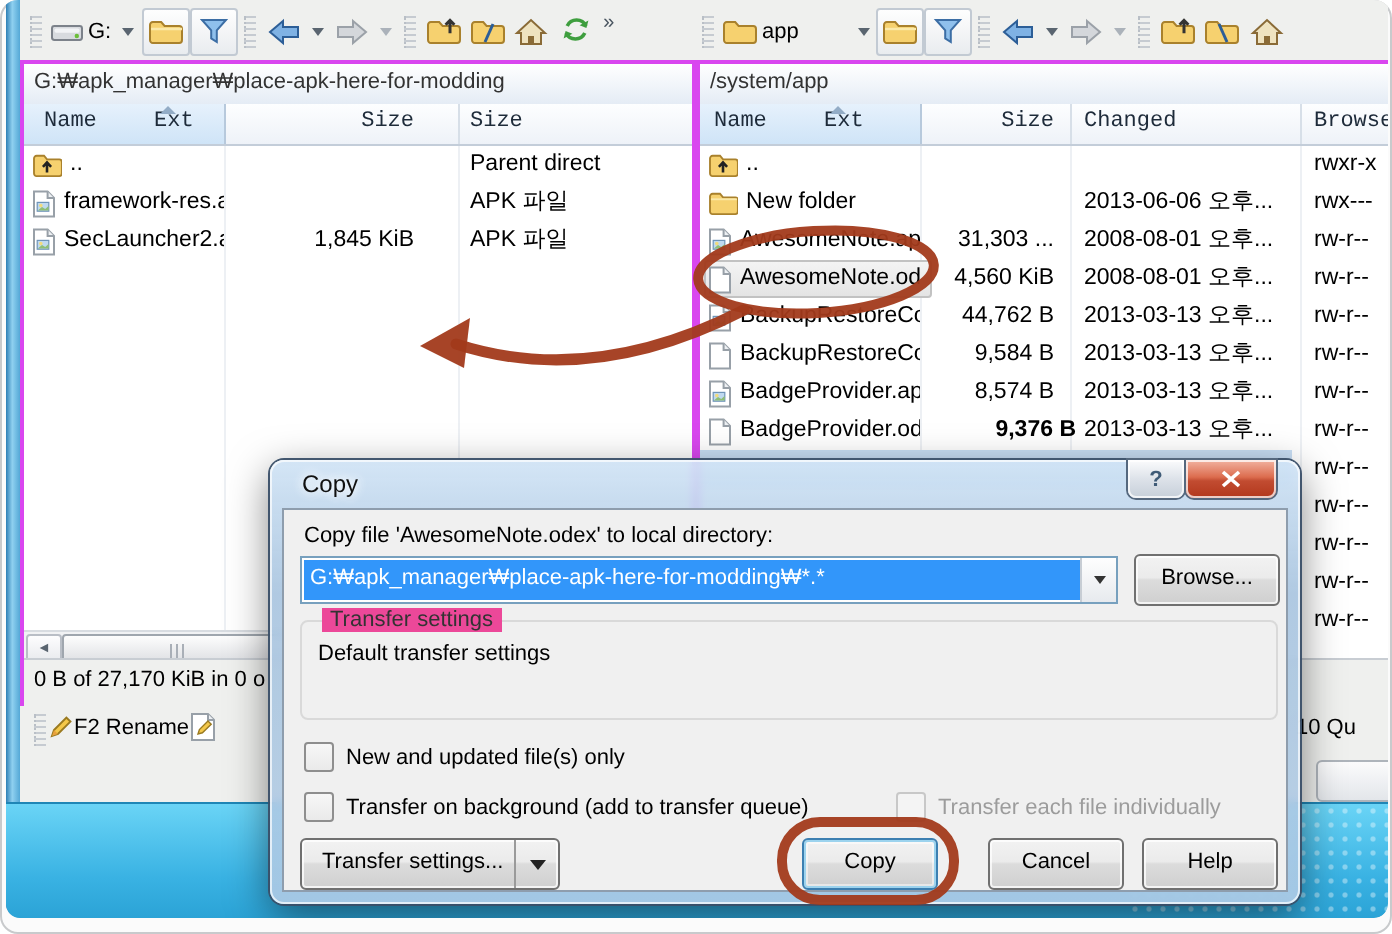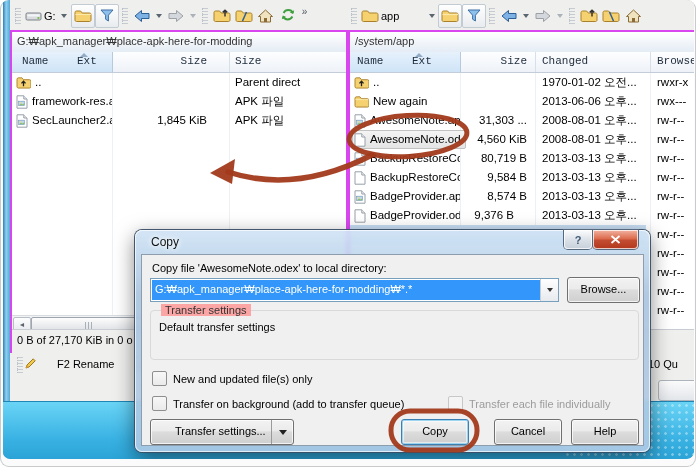--- a/index.html
+++ b/index.html
@@ -54,21 +54,21 @@
   .hscroll .arr{position:absolute;top:1px;width:16px;height:15px;background:linear-gradient(#FDFDFE,#E4E6EA);
        border:1px solid #B9BEC6;border-radius:2px;font-size:7px;line-height:14px;text-align:center;color:#5A6570;}
   .hscroll .thumb{position:absolute;left:19px;top:1px;width:115px;height:15px;border:1px solid #9FA6AE;
        border-radius:2px;background:linear-gradient(#FDFDFD,#D9DBDF);}
   .hscroll .thumbgrip{position:absolute;left:50%;top:4px;width:9px;height:7px;margin-left:-5px;
        background:repeating-linear-gradient(90deg,#A9AFB7 0 1px,transparent 1px 3px);}
   .sbar{position:absolute;left:0;right:0;bottom:0;height:21px;background:#EFF0EE;border-top:1px solid #C8CDD3;
         font-size:11px;padding:4px 0 0 5px;white-space:nowrap;overflow:hidden;}
   
   .footer{position:absolute;left:7px;right:0;top:353px;height:48px;background:#EFF0EE;font-size:11px;}
-  .footer .fbtn{position:absolute;display:flex;align-items:center;gap:20px;text-align:right;}
+  .footer .fbtn{position:absolute;display:flex;align-items:center;gap:0;text-align:right;}
   .f-quit{position:absolute;left:638px;top:5px;white-space:nowrap;}
   .f-partialbtn{position:absolute;left:648px;top:27px;width:44px;height:19px;border:1px solid #AEB4BB;
         border-radius:3px;background:linear-gradient(#FBFBFC,#E3E6EA);}
   
   .dialog{position:absolute;left:132px;top:230px;width:515px;height:222px;border-radius:7px;
         background:linear-gradient(180deg,rgba(208,227,245,.92),rgba(165,194,222,.88) 30%,rgba(178,203,229,.88));
         box-shadow:0 0 0 1px rgba(58,79,104,.95),inset 0 0 0 1px rgba(255,255,255,.7),0 6px 20px rgba(0,0,0,.5);
         backdrop-filter:blur(2px);z-index:5;}
   .dlg-title{position:absolute;left:16px;top:5px;font-size:12px;color:#111;
         text-shadow:0 0 4px #fff,0 0 6px #fff;}
@@ -86,21 +86,21 @@
         color:#fff;line-height:18px;padding-left:3px;white-space:nowrap;overflow:hidden;}
   .combo .arr{position:absolute;right:0;top:0;bottom:0;width:17px;border-left:1px solid #C7CDD4;
         background:linear-gradient(#FEFEFE,#E7EAEE);display:flex;align-items:center;justify-content:center;}
   .combo .arr i{width:0;height:0;border-left:3.5px solid transparent;border-right:3.5px solid transparent;
         border-top:4.5px solid #333;}
   .wbtn{position:absolute;border:1px solid #707070;border-radius:3px;text-align:center;color:#000;
         background:linear-gradient(#F2F2F2 0%,#EBEBEB 45%,#DCDCDC 50%,#CFCFCF 100%);
         box-shadow:inset 0 0 0 1px rgba(255,255,255,.75);font-size:11px;}
   .wbtn.default{border-color:#3C7FB1;box-shadow:inset 0 0 0 1px #9CD3EE,inset 0 0 0 2px rgba(255,255,255,.5);}
   .groupbox{position:absolute;left:8px;top:55px;width:487px;height:48px;border:1px solid #D9D9D9;border-radius:4px;}
-  .groupbox .gtitle{position:absolute;left:10px;top:-7px;background:#fca5a5;padding:0 4px;color:#333;}
+  .groupbox .gtitle{position:absolute;left:10px;top:-7px;background:#ec4899;padding:0 4px;color:#333;}
   .groupbox .gcontent{position:absolute;left:8px;top:10px;}
   .cb{position:absolute;display:flex;align-items:center;gap:6px;white-space:nowrap;}
   .cb .box{width:13px;height:13px;border:1px solid #8E8E8E;border-radius:2px;
         background:linear-gradient(#F7F7F7,#EAEAEA);}
   .cb.dis{color:#9C9C9C;}
   .cb.dis .box{border-color:#C8C8C8;background:#F4F4F4;}
   .splitbtn-arrow{position:absolute;right:0;top:0;bottom:0;width:21px;border-left:1px solid #9A9A9A;
         display:flex;align-items:center;justify-content:center;}
   .splitbtn-arrow i{width:0;height:0;border-left:4px solid transparent;border-right:4px solid transparent;
         border-top:5px solid #222;}
@@ -315,30 +315,29 @@
         <div class="vline" style="left:300px;"></div>
       <div class="row">
             <span class="c" style="left:4px;width:106px;">
               <svg width="15" height="13" viewBox="0 0 16 14">
                 <path d="M1 3.5C1 2.7 1.6 2 2.4 2h4l1.6 2h6.6c.8 0 1.4.7 1.4 1.5v6c0 .8-.6 1.5-1.4 1.5H2.4C1.6 13 1 12.3 1 11.5z" fill="#F6D16F" stroke="#A9812C"></path>
                 <path d="M8 11V5.8M5.8 8 8 5.6 10.2 8" stroke="#222" stroke-width="1.4" fill="none"></path>
               </svg>
               <span>..</span>
             </span>
             <span class="c num" style="left:113px;width:64px;line-height:19px;"></span>
-            <span class="c" style="left:192px;width:106px;">1970-01-02 오전...</span>
             <span class="c" style="left:307px;right:0;">rwxr-x</span>
           </div>
           <div class="row">
             <span class="c" style="left:4px;width:106px;">
               <svg width="15" height="13" viewBox="0 0 16 14">
                 <path d="M1 3.5C1 2.7 1.6 2 2.4 2h4l1.6 2h6.6c.8 0 1.4.7 1.4 1.5v6c0 .8-.6 1.5-1.4 1.5H2.4C1.6 13 1 12.3 1 11.5z" fill="#F6D16F" stroke="#A9812C"></path>
                 <path d="M1.5 5h14" stroke="#FBE9A9"></path>
               </svg>
-              <span>New again</span>
+              <span>New folder</span>
             </span>
             <span class="c num" style="left:113px;width:64px;line-height:19px;"></span>
             <span class="c" style="left:192px;width:106px;">2013-06-06 오후...</span>
             <span class="c" style="left:307px;right:0;">rwx---</span>
           </div>
           <div class="row">
             <span class="c" style="left:4px;width:106px;">
               <svg width="12" height="14" viewBox="0 0 12 14">
                 <path d="M1 .8h6.8L11 4v9.2H1z" fill="#FFF" stroke="#98A0A8"></path>
                 <path d="M7.8.8V4H11" fill="#EDF0F3" stroke="#98A0A8"></path>
@@ -368,21 +367,21 @@
             <span class="c" style="left:4px;width:106px;">
               <svg width="12" height="14" viewBox="0 0 12 14">
                 <path d="M1 .8h6.8L11 4v9.2H1z" fill="#FFF" stroke="#98A0A8"></path>
                 <path d="M7.8.8V4H11" fill="#EDF0F3" stroke="#98A0A8"></path>
                 <rect x="2.6" y="6.2" width="5.8" height="4.4" fill="#BFD9F0" stroke="#6E94B8" stroke-width="0.6"></rect>
                 <circle cx="4.4" cy="7.8" r="0.9" fill="#F2DB7C"></circle>
                 <path d="M2.9 10.3 5 8.5l1.6 1 1.7-1.5v2.3z" fill="#8FBF74"></path>
               </svg>
               <span>BackupRestoreCon...</span>
             </span>
-            <span class="c num" style="left:113px;width:64px;line-height:19px;">80,719 B</span>
+            <span class="c num" style="left:113px;width:64px;line-height:19px;">44,762 B</span>
             <span class="c" style="left:192px;width:106px;">2013-03-13 오후...</span>
             <span class="c" style="left:307px;right:0;">rw-r--</span>
           </div>
           <div class="row">
             <span class="c" style="left:4px;width:106px;">
               <svg width="12" height="14" viewBox="0 0 12 14">
                 <path d="M1 .8h6.8L11 4v9.2H1z" fill="#FFF" stroke="#98A0A8"></path>
                 <path d="M7.8.8V4H11" fill="#EDF0F3" stroke="#98A0A8"></path>
               </svg>
               <span>BackupRestoreCon...</span>
@@ -407,21 +406,21 @@
             <span class="c" style="left:307px;right:0;">rw-r--</span>
           </div>
           <div class="row">
             <span class="c" style="left:4px;width:106px;">
               <svg width="12" height="14" viewBox="0 0 12 14">
                 <path d="M1 .8h6.8L11 4v9.2H1z" fill="#FFF" stroke="#98A0A8"></path>
                 <path d="M7.8.8V4H11" fill="#EDF0F3" stroke="#98A0A8"></path>
               </svg>
               <span>BadgeProvider.odex</span>
             </span>
-            <span class="c num" style="left:100px;width:64px;line-height:19px;">9,376 B</span>
+            <span class="c num" style="left:124px;width:64px;line-height:19px;font-weight:bold;">9,376 B</span>
             <span class="c" style="left:192px;width:106px;">2013-03-13 오후...</span>
             <span class="c" style="left:307px;right:0;">rw-r--</span>
           </div>
           <div class="row sel">
             <span class="c" style="left:4px;width:106px;">
               <span></span>
             </span>
             <span class="c num" style="left:113px;width:64px;line-height:19px;"></span>
             <span class="c" style="left:192px;width:106px;"></span>
             <span class="c" style="left:307px;right:0;">rw-r--</span>
@@ -512,21 +511,21 @@
           <span>New and updated file(s) only</span>
         </div>
         <div class="cb" style="left:10px;top:141px;justify-content:space-between;">
           <span class="box"></span>
           <span>Transfer on background (add to transfer queue)</span>
         </div>
         <div class="cb dis" style="left:306px;top:141px;">
           <span class="box"></span>
           <span>Transfer each file individually</span>
         </div>
-        <div class="wbtn" style="left:8px;top:164px;width:118px;height:24px;line-height:22px;text-align:left;padding-left:24px;">
+        <div class="wbtn" style="left:8px;top:164px;width:118px;height:24px;line-height:22px;text-align:left;padding-left:10px;">
           <span>Transfer settings...</span>
           <span class="splitbtn-arrow">
               <i></i>
             </span>
         </div>
         <div class="wbtn default" style="left:259px;top:164px;width:66px;height:24px;line-height:22px;">Copy</div>
         <div class="wbtn" style="left:352px;top:164px;width:66px;height:24px;line-height:22px;">Cancel</div>
         <div class="wbtn" style="left:429px;top:164px;width:66px;height:24px;line-height:22px;">Help</div>
       </div>
     </div>

